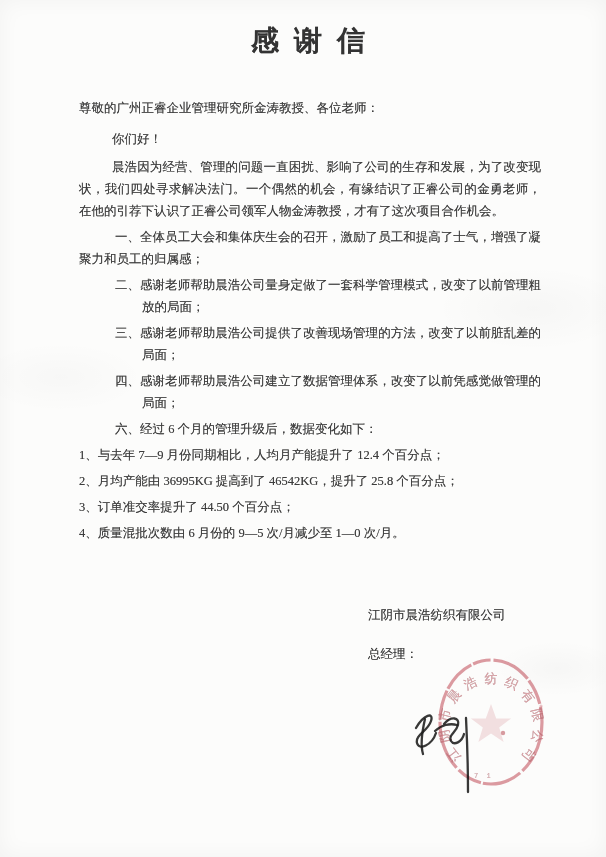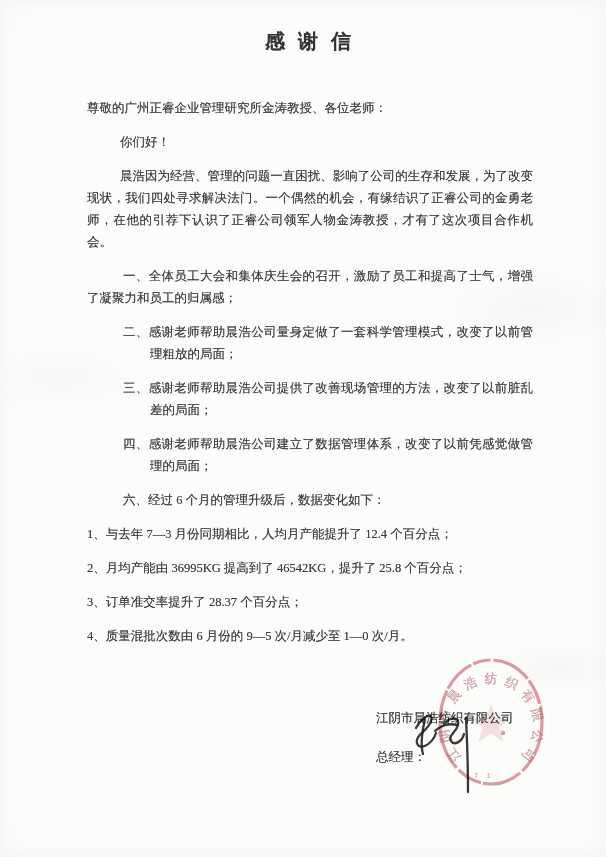--- a/index.html
+++ b/index.html
@@ -16,24 +16,24 @@
       radial-gradient(90px 40px at 92% 78%, rgba(0,0,0,0.025), transparent 70%),
       #fcfcfb;
     box-shadow: inset 0 0 22px rgba(0,0,0,0.045);
     overflow:hidden;
     font-family:"Liberation Serif","DejaVu Serif",serif;
     color:#3c3c3c;
     font-size:12.5px;
     line-height:22px;
     text-shadow:0 0 0.5px rgba(40,40,40,0.55);
   }
-  .page p{margin:12px;text-align:justify;}
+  .page p{margin:4px;text-align:justify;}
   h1.title{
     margin:0;
-    font-size:20px;
+    font-size:28px;
     line-height:26px;
     font-weight:bold;
     text-align:center;
     letter-spacing:4px;
     color:#333;
   }
   .salutation{margin-top:43px !important;}
   .greeting{margin-top:9px !important;}
   .indent{text-indent:33px;}
   .para1{margin-top:6px !important;}
@@ -83,23 +83,23 @@
 
   <p class="para1 indent">晨浩因为经营、管理的问题一直困扰、影响了公司的生存和发展，为了改变现状，我们四处寻求解决法门。一个偶然的机会，有缘结识了正睿公司的金勇老师，在他的引荐下认识了正睿公司领军人物金涛教授，才有了这次项目合作机会。</p>
 
   <p class="li li-start">一、全体员工大会和集体庆生会的召开，激励了员工和提高了士气，增强了凝聚力和员工的归属感；</p>
   <p class="hang">二、感谢老师帮助晨浩公司量身定做了一套科学管理模式，改变了以前管理粗放的局面；</p>
   <p class="hang">三、感谢老师帮助晨浩公司提供了改善现场管理的方法，改变了以前脏乱差的局面；</p>
   <p class="hang">四、感谢老师帮助晨浩公司建立了数据管理体系，改变了以前凭感觉做管理的局面；</p>
   <p class="li">六、经过 6 个月的管理升级后，数据变化如下：</p>
 
   <div class="sublist">
-    <p class="sub">1、与去年 7—3 月份同期相比，人均月产能提升了 12.4 个百分点；</p>
+    <p class="sub">1、与去年 7—9 月份同期相比，人均月产能提升了 12.4 个百分点；</p>
     <p class="sub">2、月均产能由 36995KG 提高到了 46542KG，提升了 25.8 个百分点；</p>
-    <p class="sub">3、订单准交率提升了 28.37 个百分点；</p>
+    <p class="sub">3、订单准交率提升了 44.50 个百分点；</p>
     <p class="sub">4、质量混批次数由 6 月份的 9—5 次/月减少至 1—0 次/月。</p>
   </div>
 
   <div class="sig-block">
     <p class="sig-company">江阴市晨浩纺织有限公司</p>
     <p class="sig-role">总经理：</p>
   </div>
 
   <svg class="seal" viewBox="0 0 112 134">
     <ellipse class="seal-ring" cx="55" cy="66" rx="51" ry="62"></ellipse>

